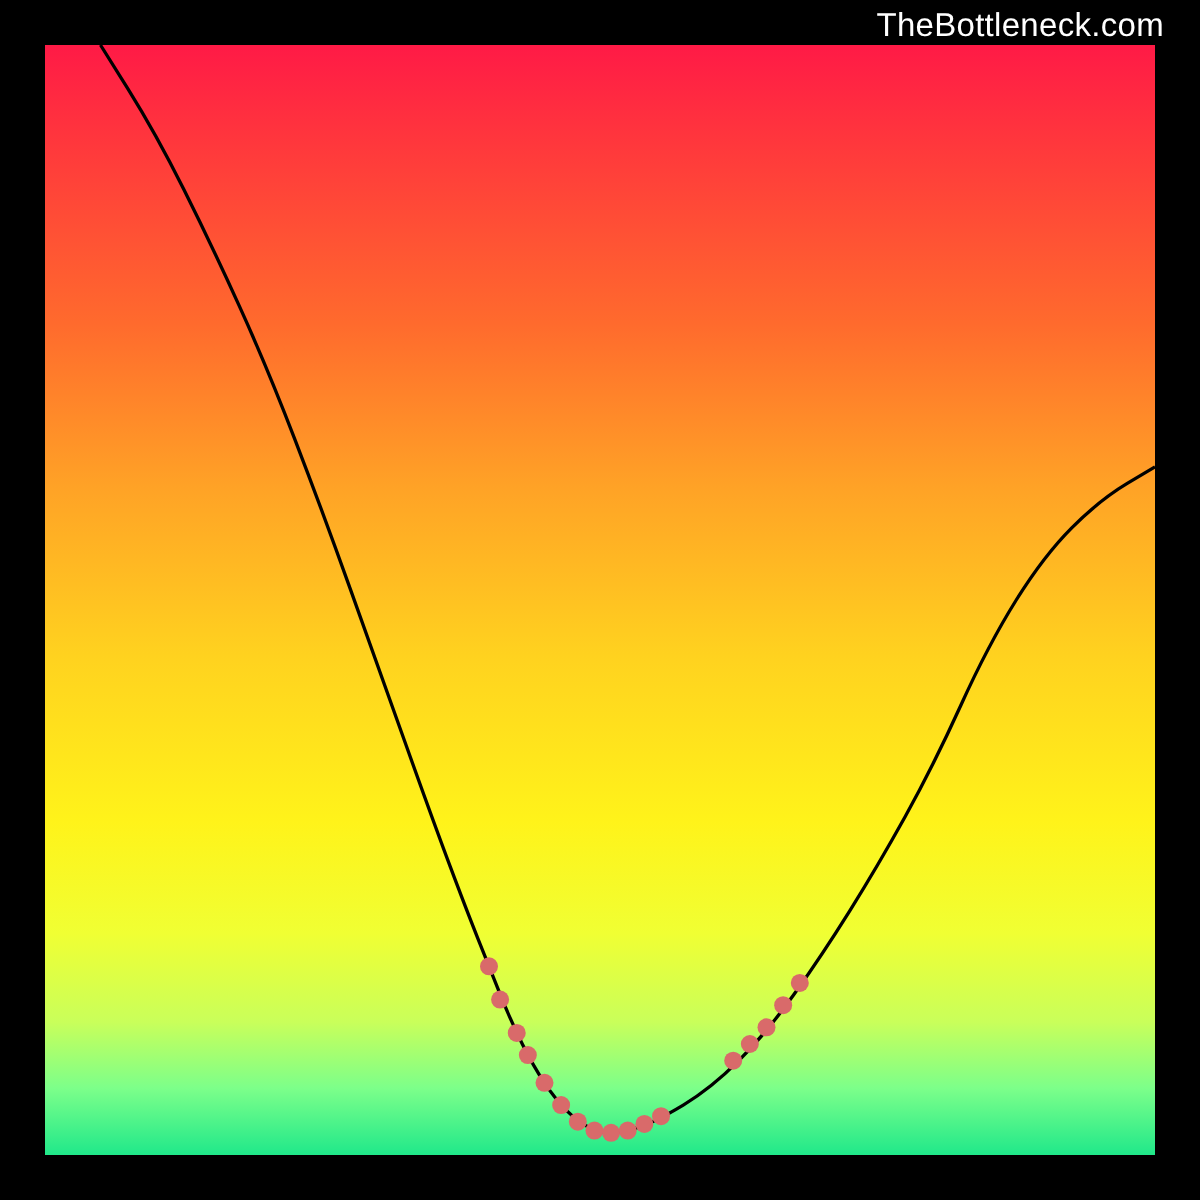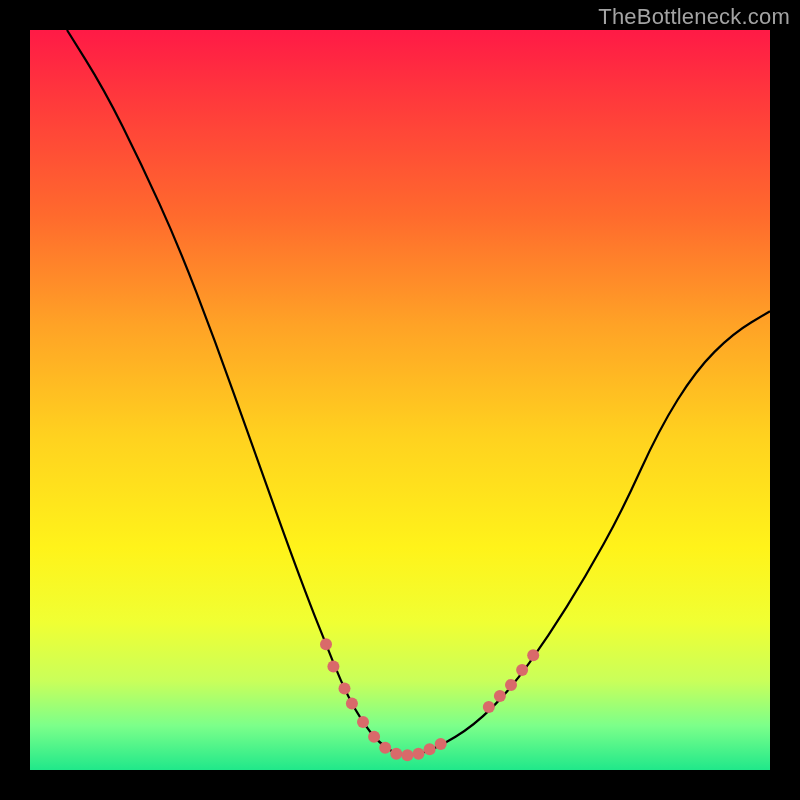--- a/index.html
+++ b/index.html
@@ -33,22 +33,22 @@
       #fff31a 70%,
       #f0ff33 80%,
       #c9ff5a 88%,
       #7cff8a 94%,
       #20e88a 100%
     );
   }
   .attribution {
     position: absolute;
     top: 4px;
-    right: 10px;
-    color: #a3a3a3;
+    right: 24px;
+    color: #ffffff;
     font-size: 22px;
     letter-spacing: 0.2px;
     user-select: none;
   }
   svg.overlay {
     position: absolute;
     left: 0;
     top: 0;
     width: 740px;
     height: 740px;

